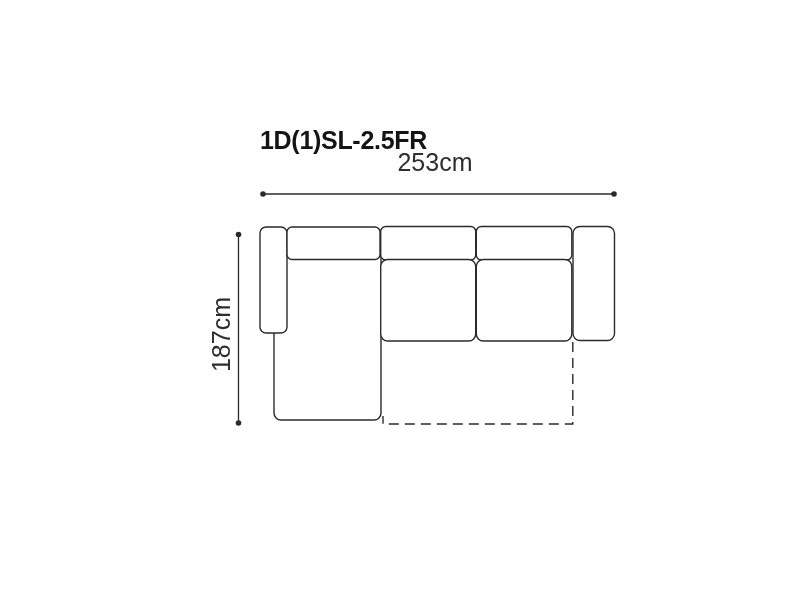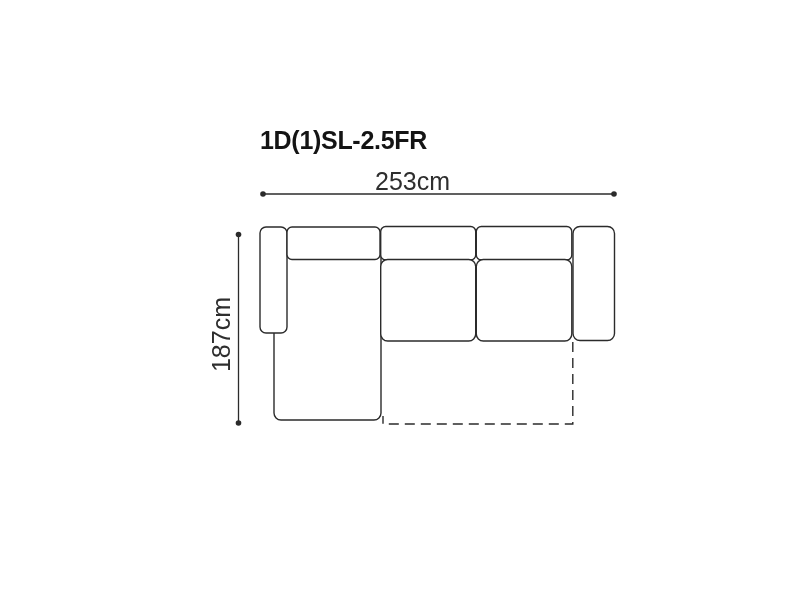--- a/index.html
+++ b/index.html
@@ -35,23 +35,23 @@
     white-space: nowrap;
   }
   .dim-label {
     position: absolute;
     font-size: 25px;
     font-weight: 400;
     color: var(--text-color);
     white-space: nowrap;
   }
   .dim-label-width {
-    left: 375px; top: 167px;
+    left: 375px; top: 148px;
     width: 120px;
-    text-align: left;
+    text-align: center;
   }
   .dim-label-height {
     left: 175px; top: 321px;
     width: 90px; height: 27px;
     text-align: center;
     transform: rotate(-90deg);
   }
 </style>
 </head>
 <body>

